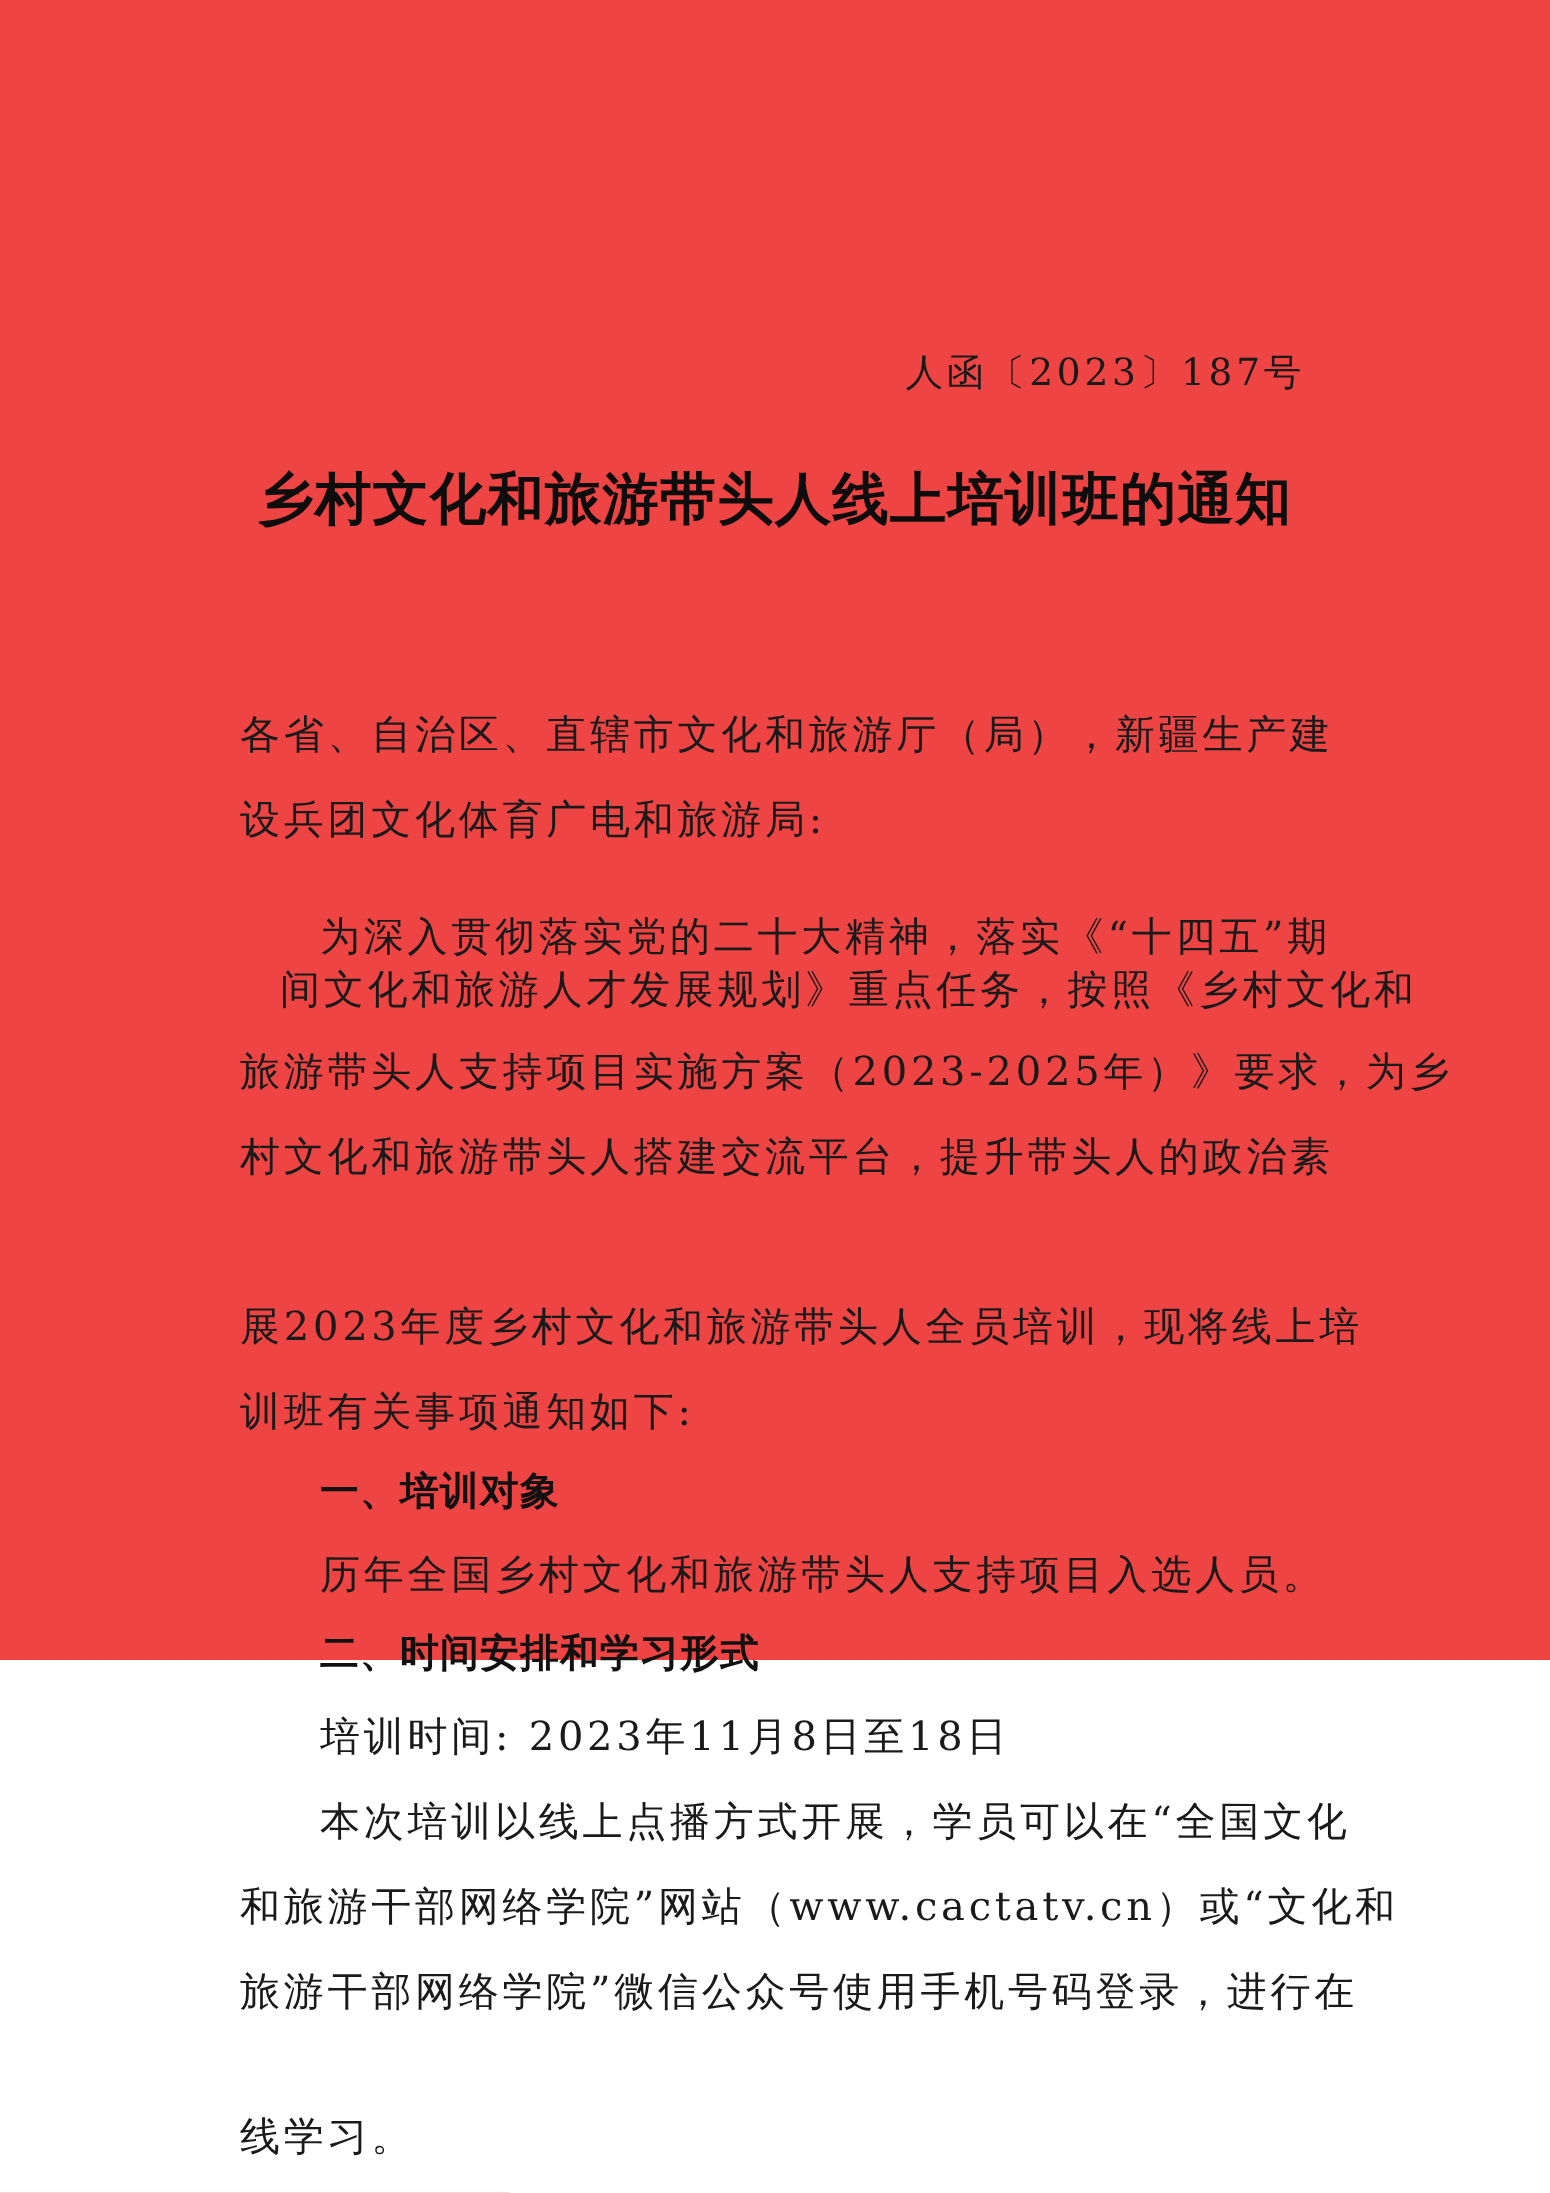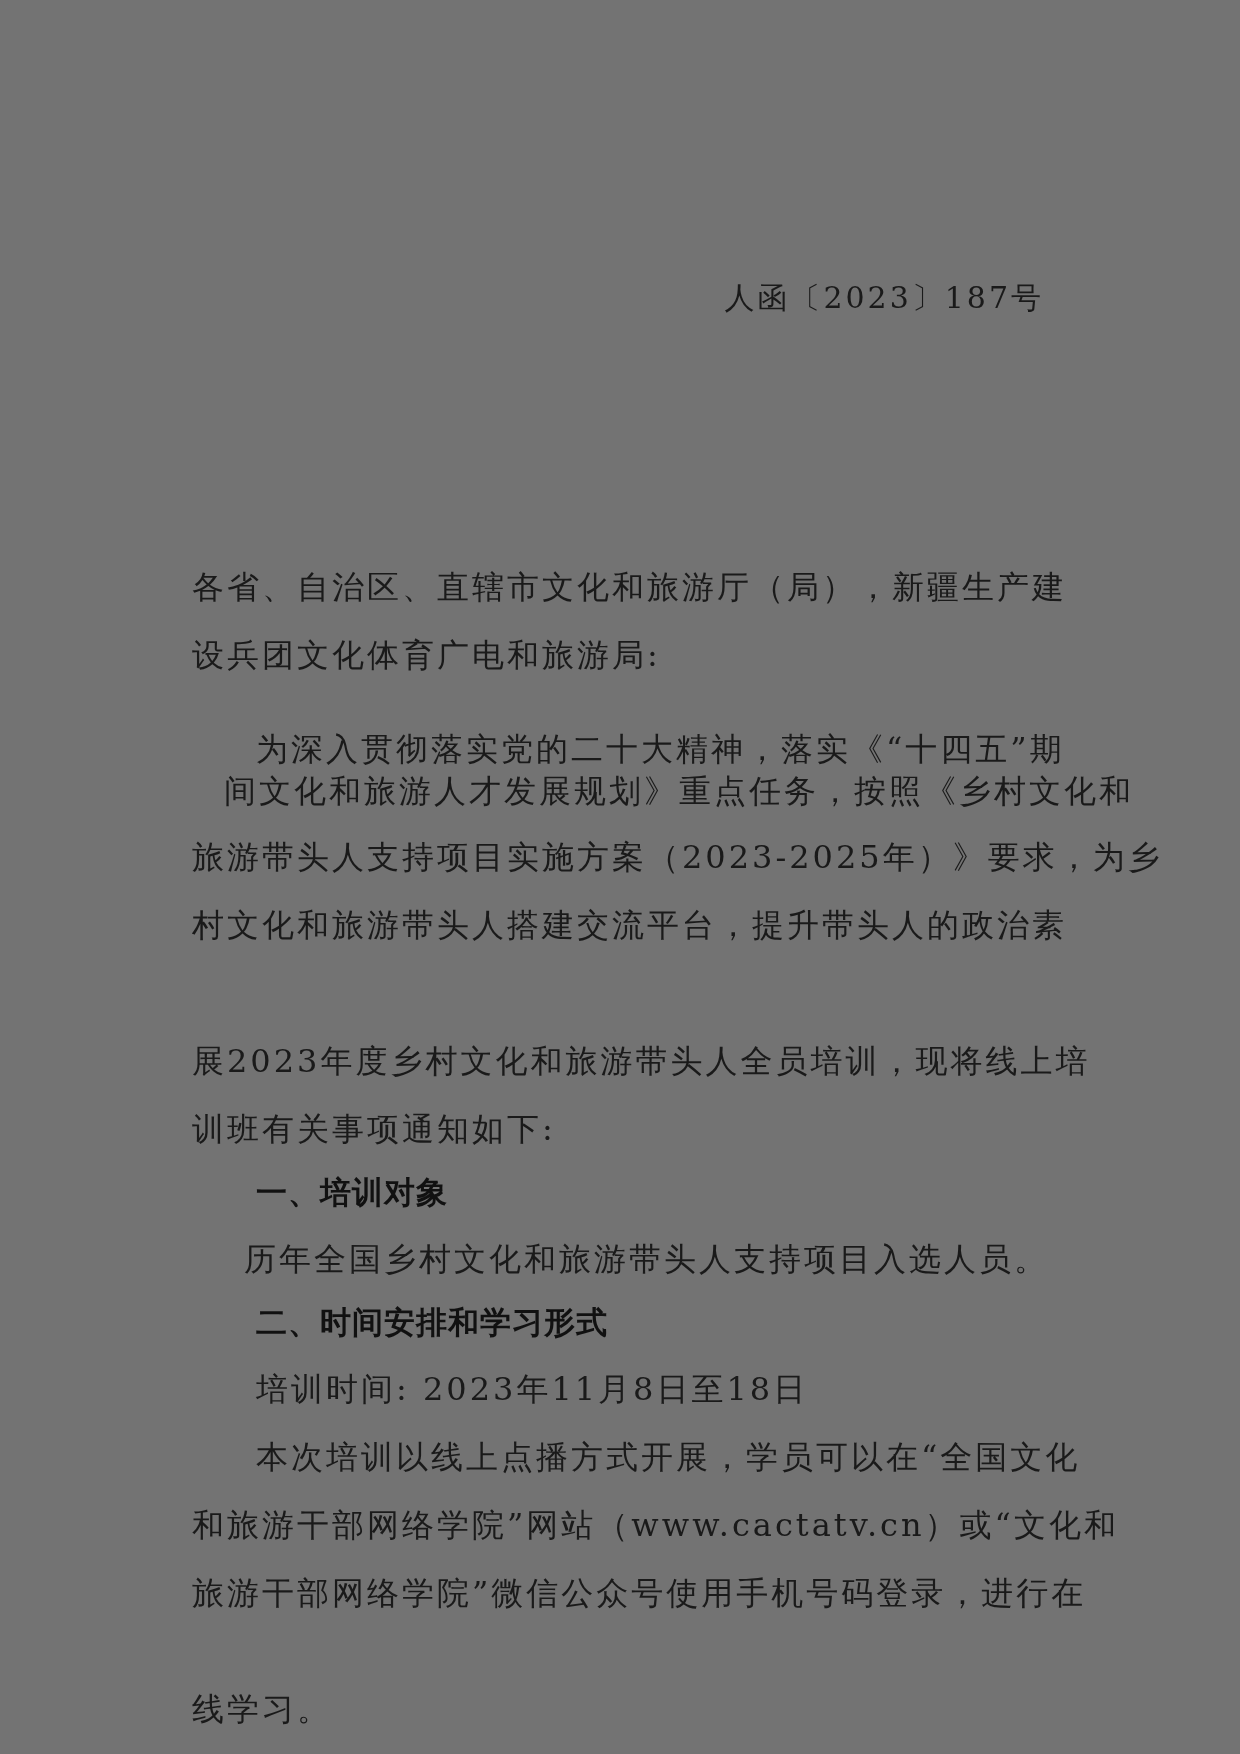--- a/index.html
+++ b/index.html
@@ -12,22 +12,22 @@
       height: 1754px;
       position: relative;
       overflow: hidden;
       color: #111111;
       font-family: "DejaVu Serif", "Liberation Serif", serif;
     }
     .page {
       position: absolute;
       left: 0; top: 0;
       width: 1240px;
-      height: 1754px;
-      background: #737373;
+      height: 1328px;
+      background: #ef4444;
     }
     .doc-number {
       position: absolute;
       top: 278px;
       right: 196px;
       font-size: 30px;
       letter-spacing: 3px;
       color: #1a1a1a;
       white-space: nowrap;
     }
@@ -66,34 +66,35 @@
     }
   </style>
 </head>
 <body>
 
 <div class="page">
 
   <div class="doc-number">人函〔2023〕187号</div>
 
   <div class="title">
+    <span class="line">乡村文化和旅游带头人线上培训班的通知</span>
   </div>
 
   <div class="body-text" style="top:566px;">各省、自治区、直辖市文化和旅游厅（局），新疆生产建</div>
   <div class="body-text" style="top:634px;">设兵团文化体育广电和旅游局:</div>
 
   <div class="body-text" style="top:702px; left:256px;margin-top:26px;">为深入贯彻落实党的二十大精神，落实《“十四五”期</div>
   <div class="body-text" style="top:770px;margin-left:32px;">间文化和旅游人才发展规划》重点任务，按照《乡村文化和</div>
   <div class="body-text" style="top:836px;">旅游带头人支持项目实施方案（2023-2025年）》要求，为乡</div>
   <div class="body-text" style="top:904px;">村文化和旅游带头人搭建交流平台，提升带头人的政治素</div>
   <div class="body-text" style="top:1040px;">展2023年度乡村文化和旅游带头人全员培训，现将线上培</div>
   <div class="body-text" style="top:1108px;">训班有关事项通知如下:</div>
 
   <div class="heading" style="top:1172px;">一、培训对象</div>
-  <div class="body-text" style="top:1238px; left:244px;font-family:Liberation Serif, serif;">历年全国乡村文化和旅游带头人支持项目入选人员。</div>
+  <div class="body-text" style="top:1238px; left:256px;font-family:Liberation Serif, serif;">历年全国乡村文化和旅游带头人支持项目入选人员。</div>
 
   <div class="heading" style="top:1302px;">二、时间安排和学习形式</div>
   <div class="body-text" style="top:1368px; left:256px;">培训时间: 2023年11月8日至18日</div>
   <div class="body-text" style="top:1436px; left:256px;">本次培训以线上点播方式开展，学员可以在“全国文化</div>
   <div class="body-text" style="top:1504px;">和旅游干部网络学院”网站（www.cactatv.cn）或“文化和</div>
   <div class="body-text" style="top:1572px;">旅游干部网络学院”微信公众号使用手机号码登录，进行在</div>
   <div class="body-text" style="top:1640px;margin-top:48px;">线学习。</div>
 
 </div>
 

